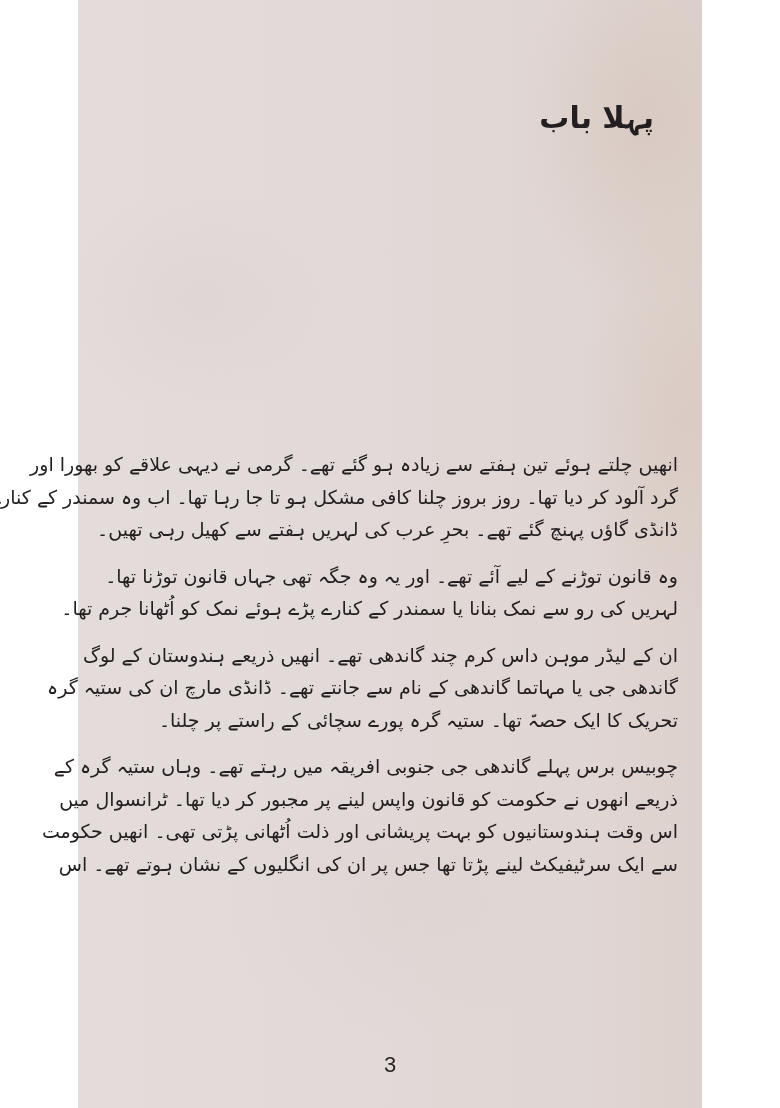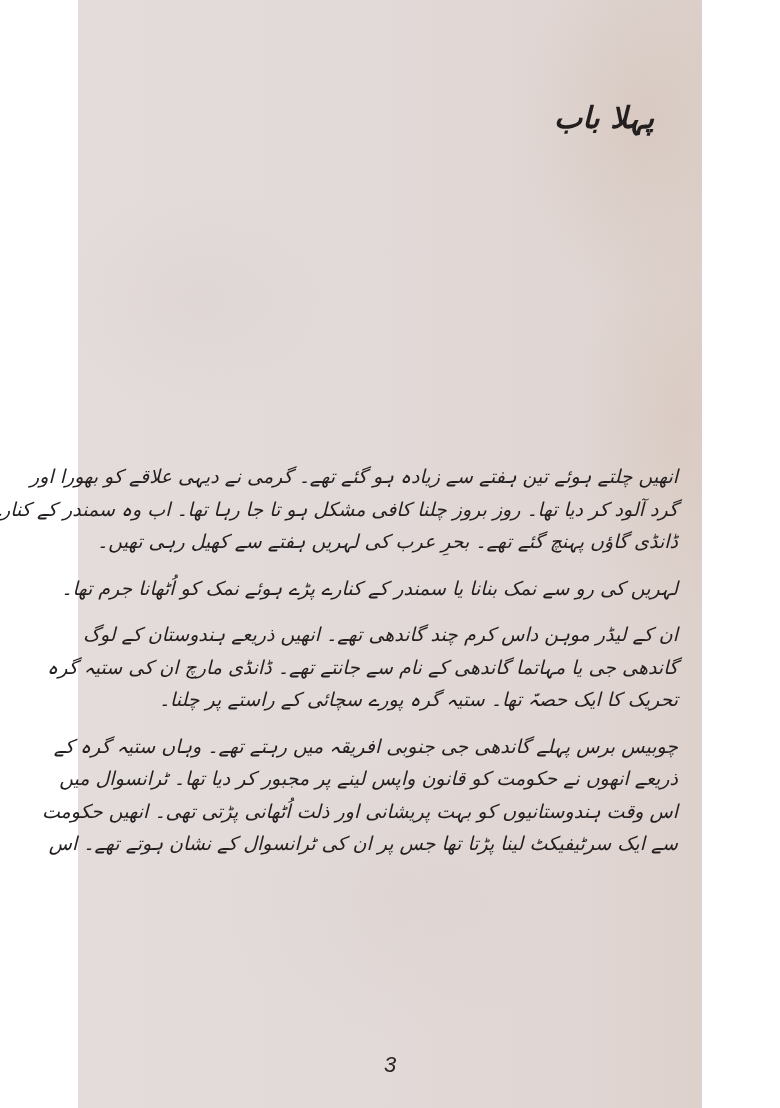--- a/index.html
+++ b/index.html
@@ -19,21 +19,20 @@
     top: 0;
     width: 624px;
     height: 1108px;
     background:
       radial-gradient(ellipse 180px 260px at 560px 120px, rgba(205,185,170,0.35), rgba(0,0,0,0) 70%),
       radial-gradient(ellipse 140px 300px at 600px 420px, rgba(210,190,175,0.30), rgba(0,0,0,0) 70%),
       radial-gradient(ellipse 200px 160px at 120px 300px, rgba(215,205,205,0.35), rgba(0,0,0,0) 70%),
       radial-gradient(ellipse 260px 200px at 320px 900px, rgba(215,205,200,0.25), rgba(0,0,0,0) 70%),
       linear-gradient(90deg, #e4dcda 0%, #e2dad9 40%, #e0d6d3 80%, #ddd1cc 100%);
     color: #1f1b1c;
-    font-style: italic;
   }
   .chapter-title {
     position: absolute;
     right: 48px;
     top: 100px;
     font-family: "DejaVu Sans", sans-serif;
     font-size: 30px;
     font-weight: bold;
     direction: rtl;
     color: #231e1f;
@@ -45,21 +44,21 @@
     right: 24px;
     top: 448px;
     direction: rtl;
     text-align: justify;
     font-family: "DejaVu Sans", sans-serif;
     font-size: 19px;
     line-height: 32.5px;
     color: #231e1f;
   }
   .para {
-    margin: 12px 0 14px 0;
+    margin: 0 0 14px 0;
   }
   .para .line {
     display: block;
     white-space: nowrap;
     text-align: right;
   }
   .page-number {
     position: absolute;
     left: 0;
     right: 0;
@@ -76,29 +75,30 @@
 <div class="page">
   <div class="chapter-title">پہلا باب</div>
 
   <div class="body-text">
     <p class="para">
       <span class="line">انھیں چلتے ہوئے تین ہفتے سے زیادہ ہو گئے تھے۔ گرمی نے دیہی علاقے کو بھورا اور</span>
       <span class="line">گرد آلود کر دیا تھا۔ روز بروز چلنا کافی مشکل ہو تا جا رہا تھا۔ اب وہ سمندر کے کنارے</span>
       <span class="line">ڈانڈی گاؤں پہنچ گئے تھے۔ بحرِ عرب کی لہریں ہفتے سے کھیل رہی تھیں۔</span>
     </p>
     <p class="para">
+      <span class="line">وہ قانون توڑنے کے لیے آئے تھے۔ اور یہ وہ جگہ تھی جہاں قانون توڑنا تھا۔</span>
       <span class="line">لہریں کی رو سے نمک بنانا یا سمندر کے کنارے پڑے ہوئے نمک کو اُٹھانا جرم تھا۔</span>
     </p>
     <p class="para">
       <span class="line">ان کے لیڈر موہن داس کرم چند گاندھی تھے۔ انھیں ذریعے ہندوستان کے لوگ</span>
       <span class="line">گاندھی جی یا مہاتما گاندھی کے نام سے جانتے تھے۔ ڈانڈی مارچ ان کی ستیہ گرہ</span>
       <span class="line">تحریک کا ایک حصہّ تھا۔ ستیہ گرہ پورے سچائی کے راستے پر چلنا۔</span>
     </p>
     <p class="para">
       <span class="line">چوبیس برس پہلے گاندھی جی جنوبی افریقہ میں رہتے تھے۔ وہاں ستیہ گرہ کے</span>
       <span class="line">ذریعے انھوں نے حکومت کو قانون واپس لینے پر مجبور کر دیا تھا۔ ٹرانسوال میں</span>
       <span class="line">اس وقت ہندوستانیوں کو بہت پریشانی اور ذلت اُٹھانی پڑتی تھی۔ انھیں حکومت</span>
-      <span class="line">سے ایک سرٹیفیکٹ لینا پڑتا تھا جس پر ان کی ٹرانسوال کے نشان ہوتے تھے۔ اس</span>
+      <span class="line">سے ایک سرٹیفیکٹ لینے پڑتا تھا جس پر ان کی انگلیوں کے نشان ہوتے تھے۔ اس</span>
     </p>
   </div>
 
   <div class="page-number">3</div>
 </div>
 
 </body></html>

